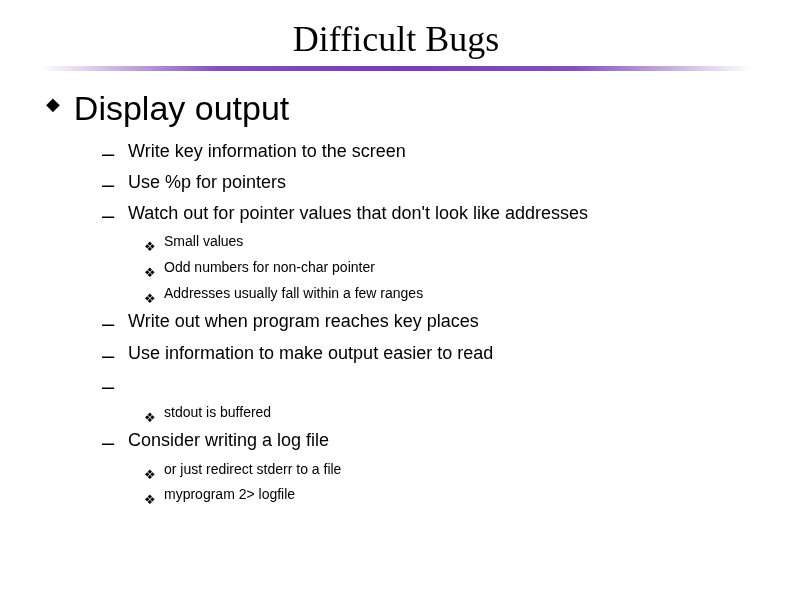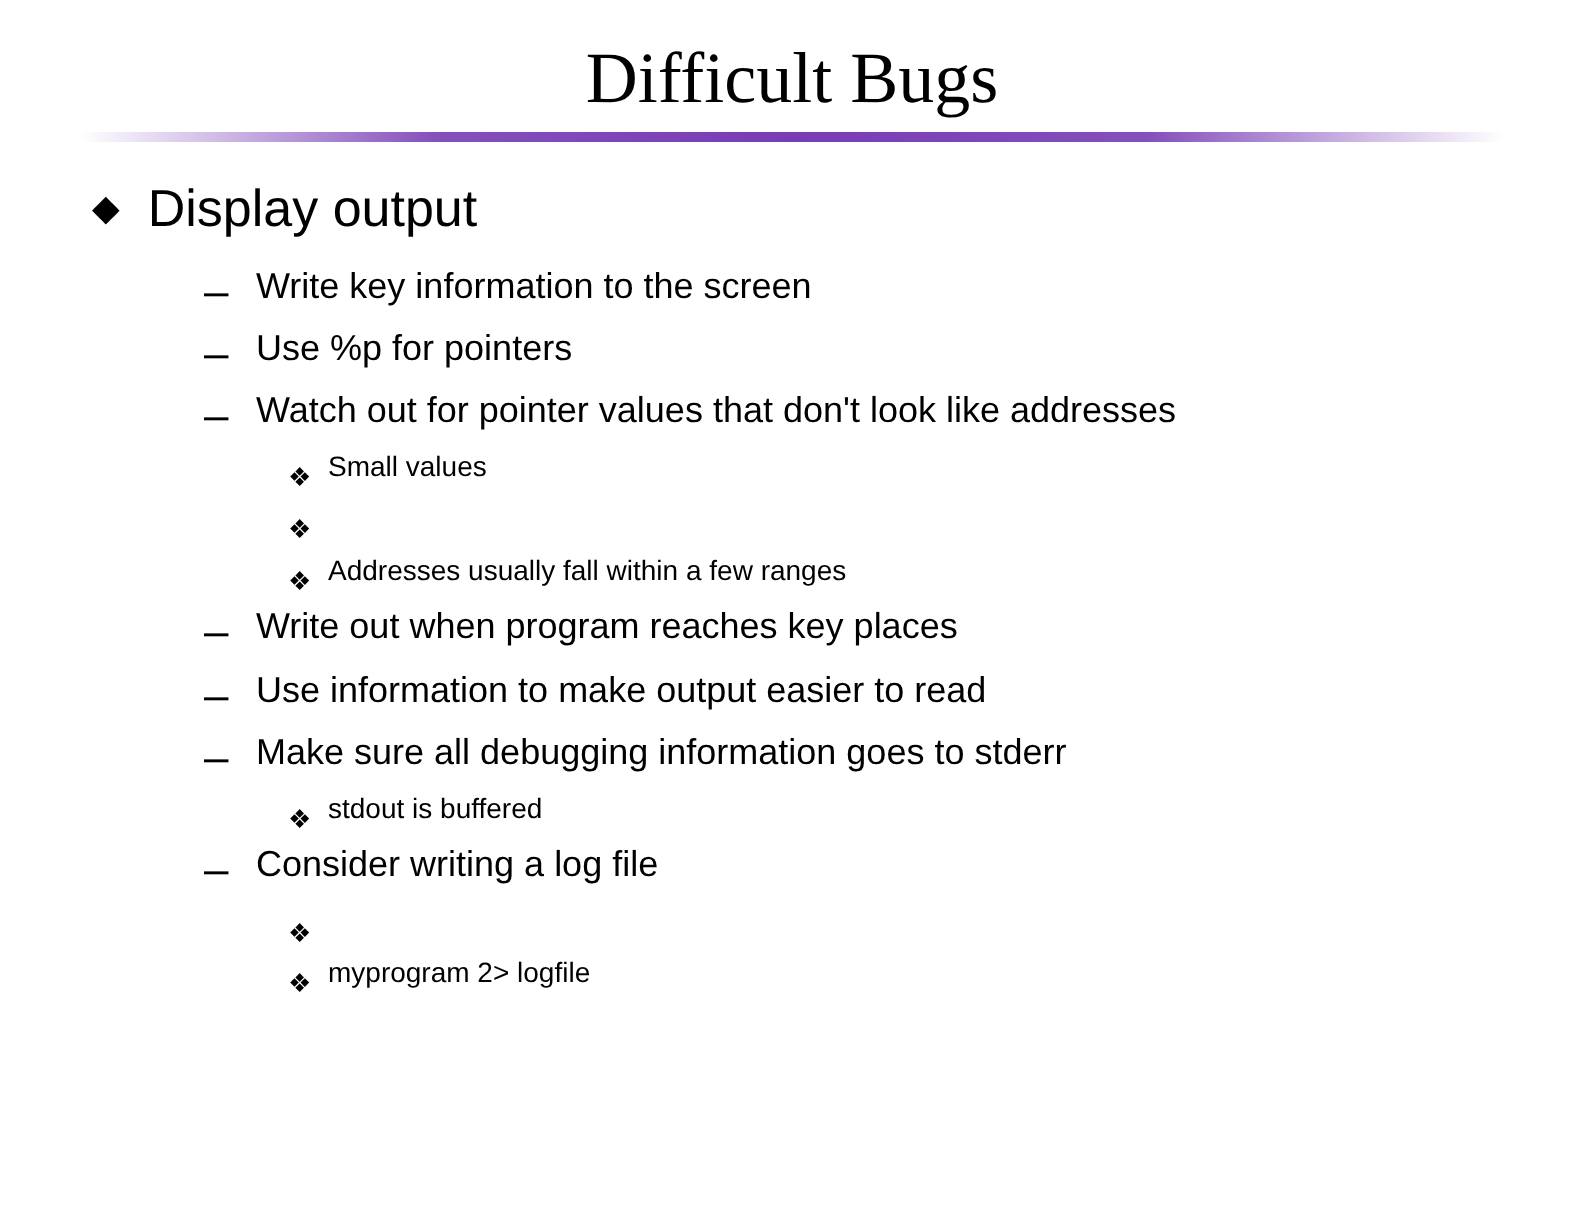--- a/index.html
+++ b/index.html
@@ -42,21 +42,21 @@
     display: flex;
     align-items: flex-start;
     margin-bottom: 12px;
   }
   .lvl1 .bullet {
     font-size: 18px;
     margin-right: 14px;
     margin-top: 4px;
   }
   .lvl1 .text {
-    font-size: 26px;
+    font-size: 34px;
   }
   .lvl2-group {
     padding-left: 56px;
   }
   .lvl2 {
     display: flex;
     align-items: flex-start;
     margin-bottom: 3px;
     line-height: 1.28;
   }
@@ -117,55 +117,56 @@
         <span class="dash">–</span>
         <span class="text">Watch out for pointer values that don't look like addresses</span>
       </div>
       <div class="lvl3-group">
         <div class="lvl3">
           <span class="diamond">❖</span>
           <span class="text">Small values</span>
         </div>
         <div class="lvl3">
           <span class="diamond">❖</span>
+          <span class="text">Odd numbers for non-char pointer</span>
         </div>
         <div class="lvl3">
           <span class="diamond">❖</span>
           <span class="text">Addresses usually fall within a few ranges</span>
         </div>
       </div>
 
       <div class="lvl2">
         <span class="dash">–</span>
         <span class="text">Write out when program reaches key places</span>
       </div>
 
       <div class="lvl2">
         <span class="dash">–</span>
         <span class="text">Use information to make output easier to read</span>
       </div>
 
       <div class="lvl2">
         <span class="dash">–</span>
-        <span class="text">Make sure all debugging information goes to stderr</span>
       </div>
       <div class="lvl3-group">
         <div class="lvl3">
           <span class="diamond">❖</span>
           <span class="text">stdout is buffered</span>
         </div>
       </div>
 
       <div class="lvl2">
         <span class="dash">–</span>
         <span class="text">Consider writing a log file</span>
       </div>
       <div class="lvl3-group">
         <div class="lvl3">
           <span class="diamond">❖</span>
+          <span class="text">or just redirect stderr to a file</span>
         </div>
         <div class="lvl3">
           <span class="diamond">❖</span>
           <span class="text">myprogram 2&gt; logfile</span>
         </div>
       </div>
 
     </div>
   </div>
 </div>

